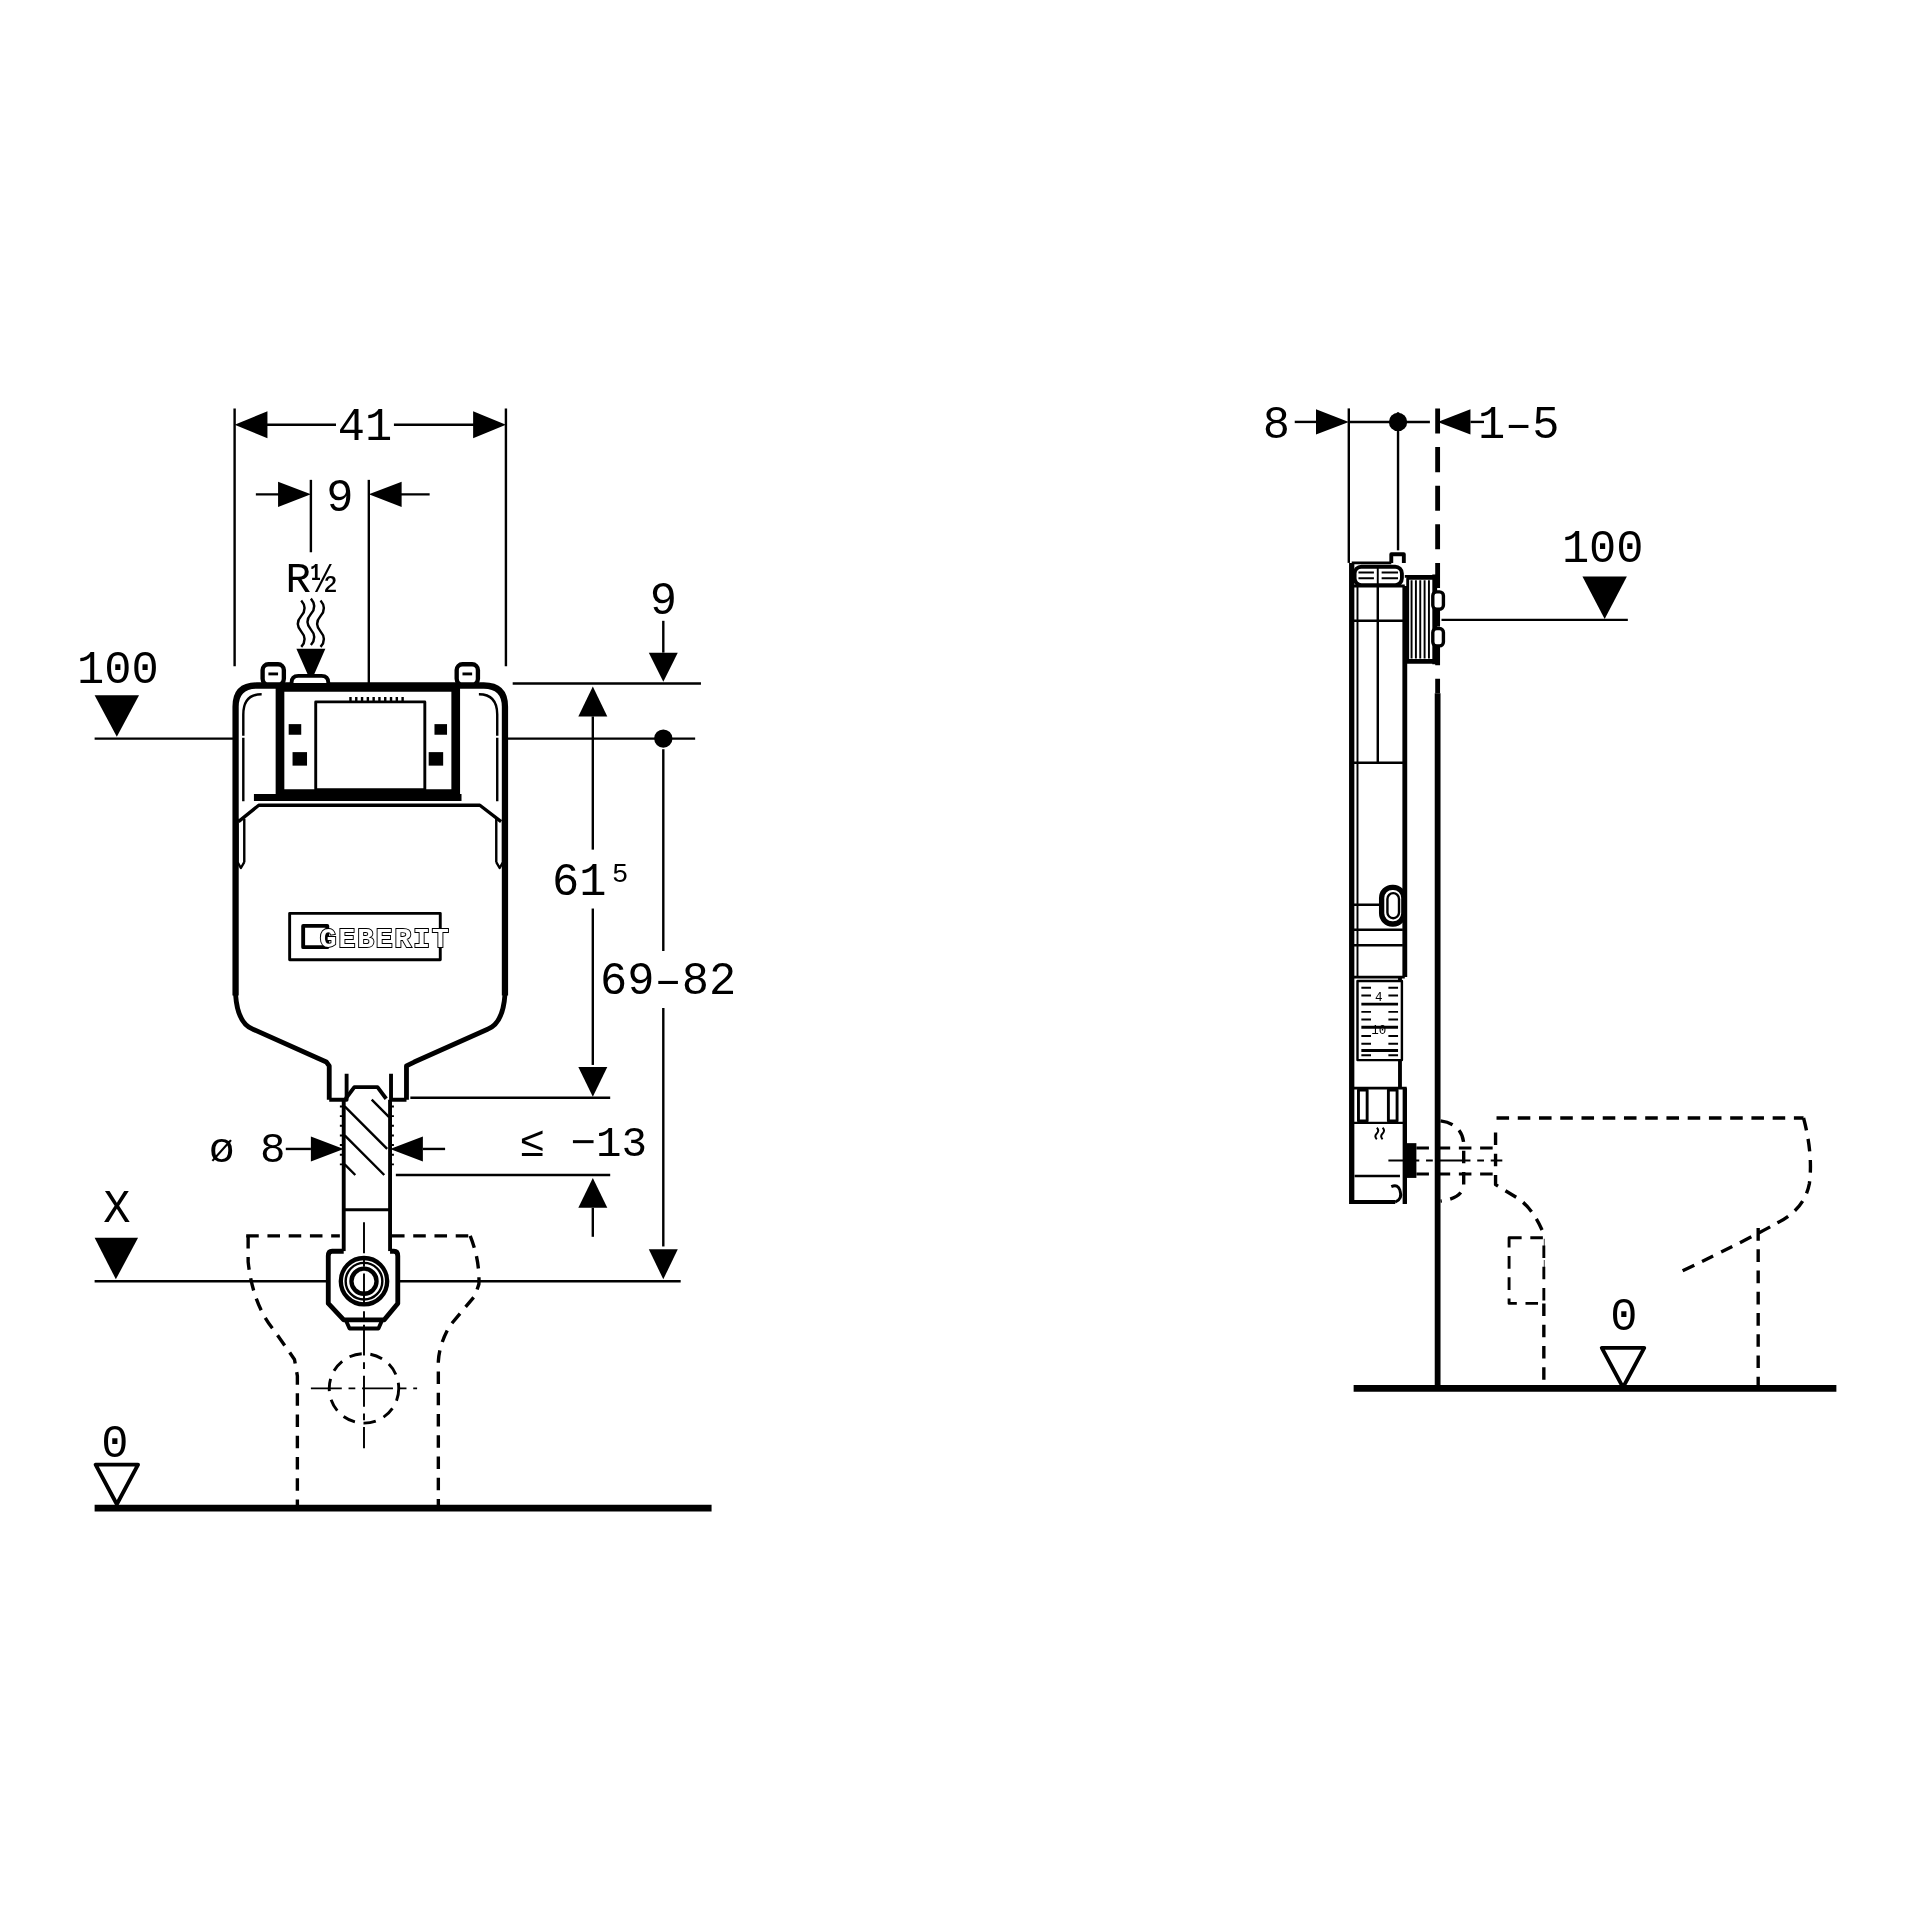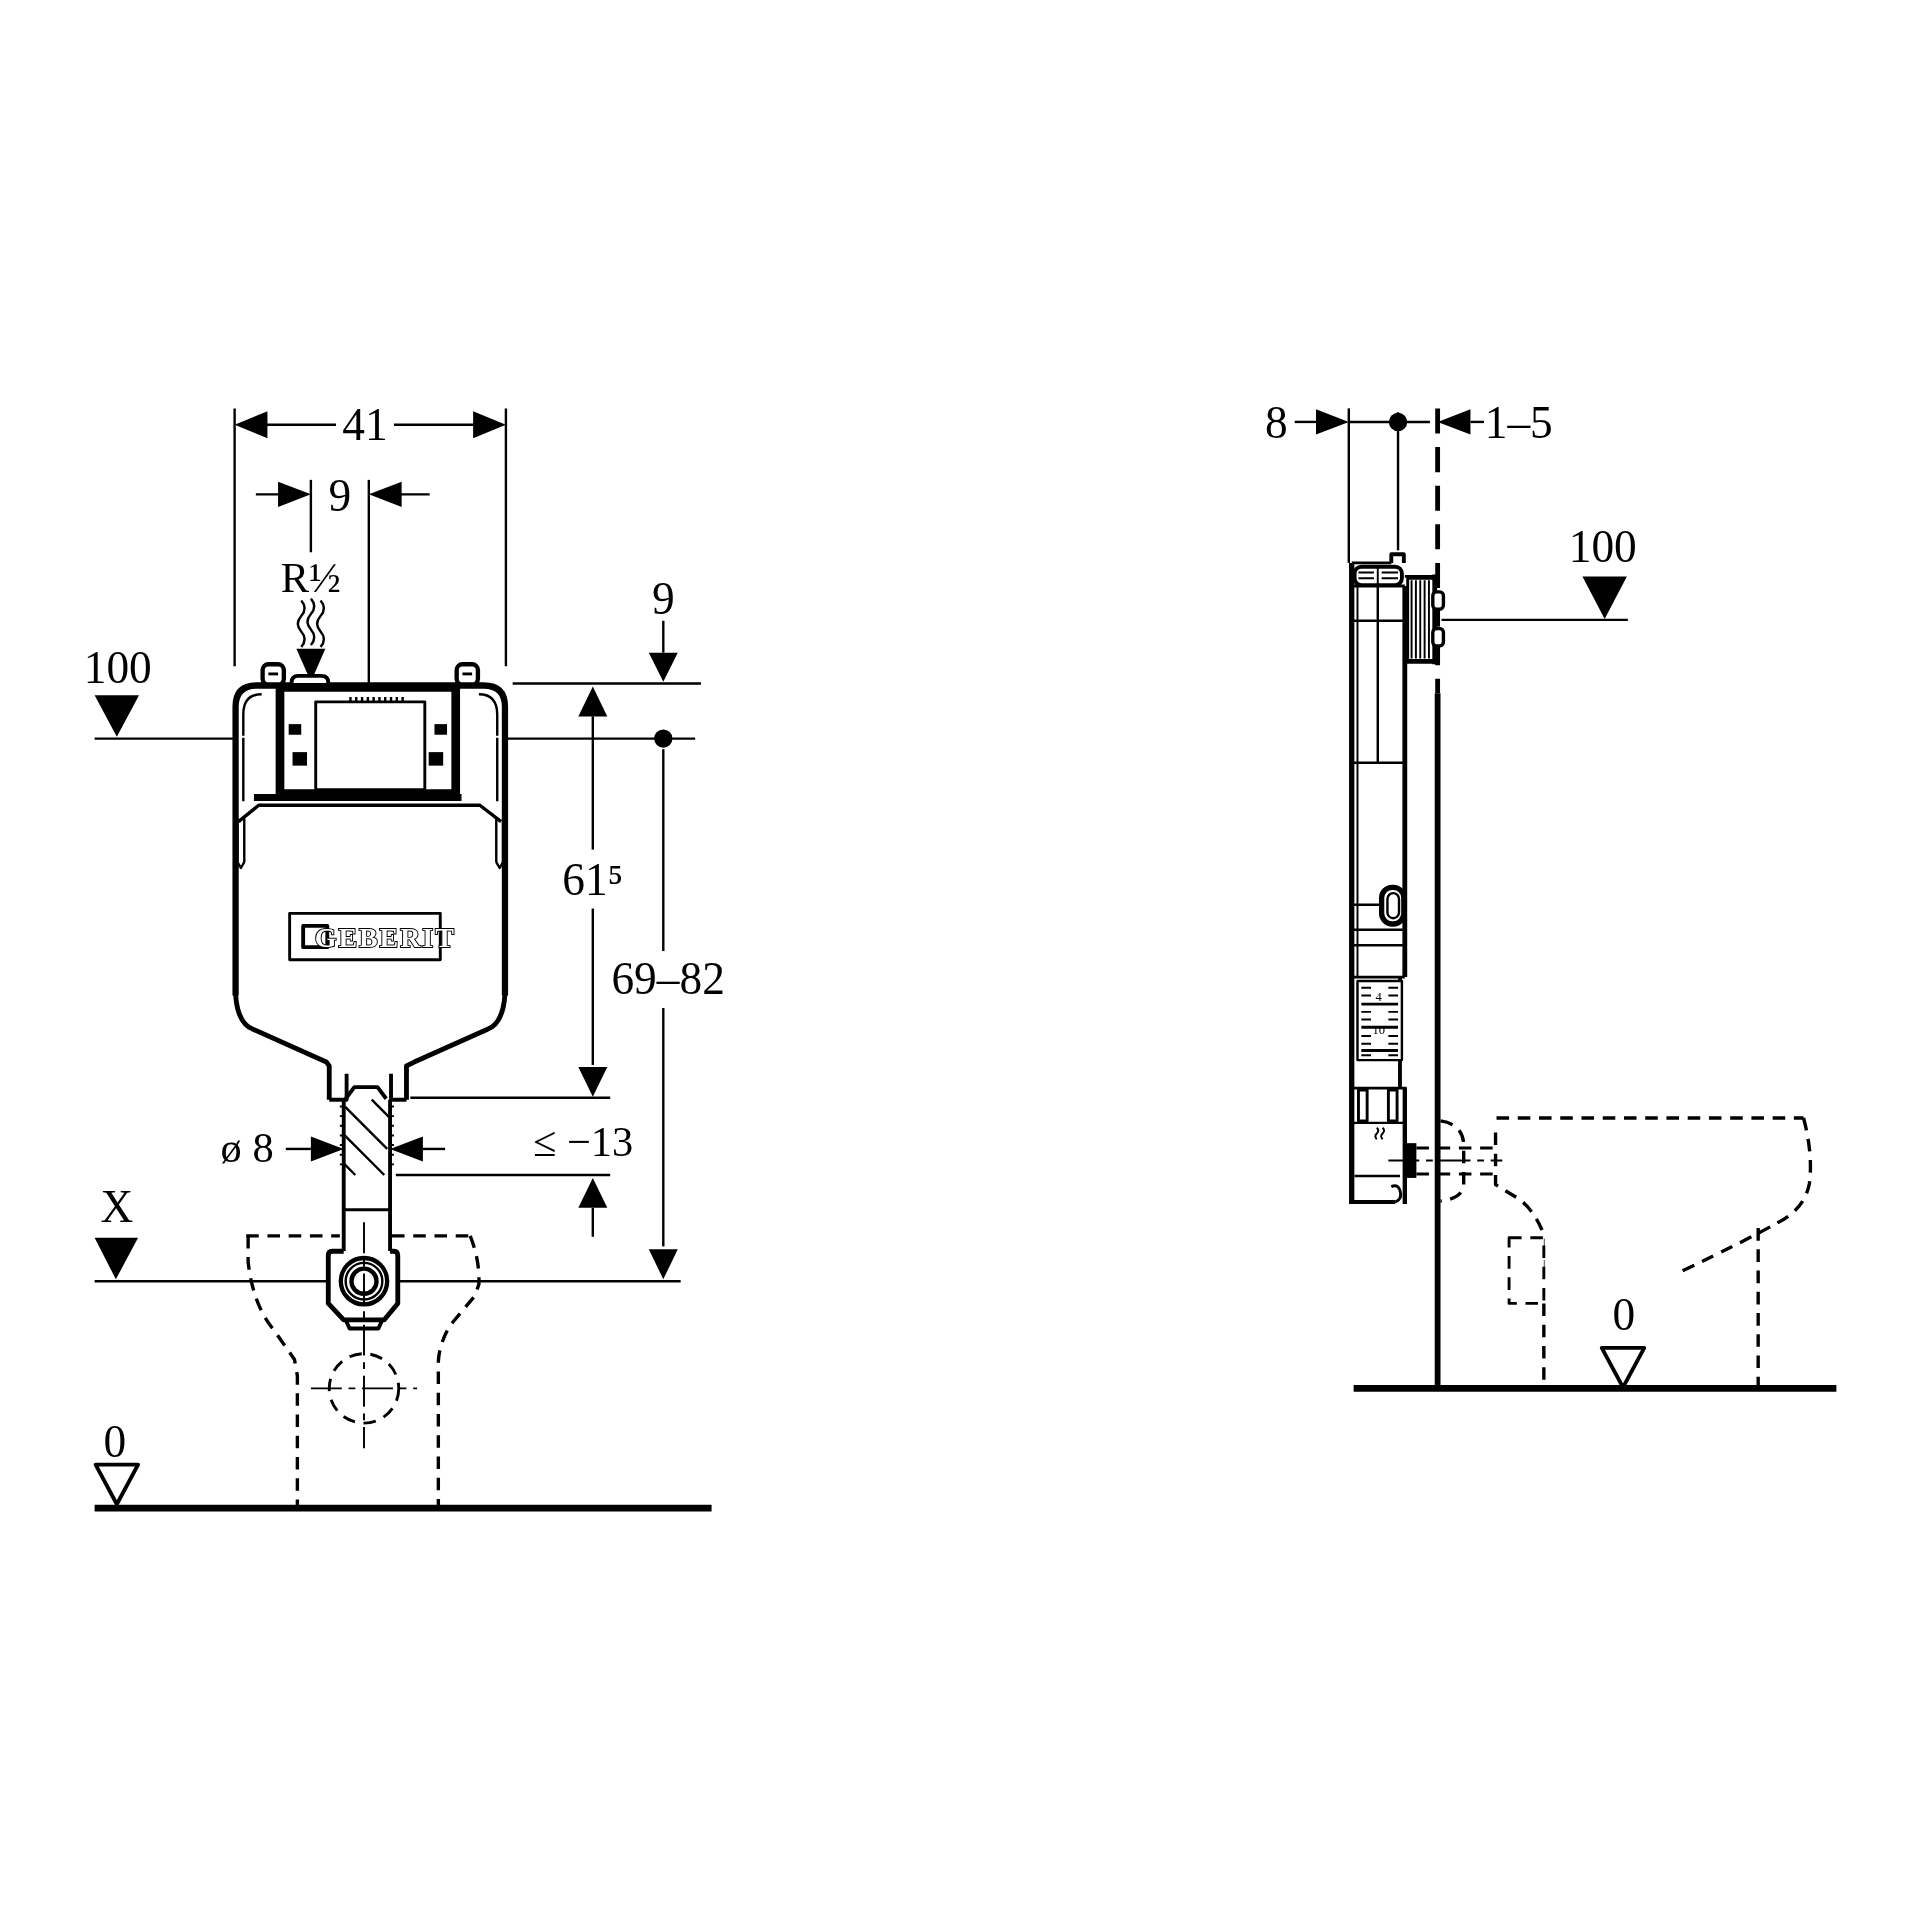--- a/index.html
+++ b/index.html
@@ -1,17 +1,17 @@
 <!DOCTYPE html>
 <html><head>
 <meta charset="utf-8">
 <style>
   html,body{margin:0;padding:0;background:#ffffff;}
   .stage{width:1931px;height:1931px;position:relative;background:#ffffff;
-         font-family:Liberation Serif, serif;}
+         font-family:Liberation Mono, monospace;}
   svg{display:block}
   .ln{stroke:#000;fill:none;stroke-linecap:butt;stroke-linejoin:round;}
   .w2{stroke-width:2;} .w25{stroke-width:2.5;} .w3{stroke-width:3;}
   .w35{stroke-width:3.5;} .w4{stroke-width:4;} .w45{stroke-width:4.5;}
   .w5{stroke-width:5;} .w55{stroke-width:5.5;} .w6{stroke-width:6;}
   .w65{stroke-width:6.5;} .w7{stroke-width:7;} .w9{stroke-width:9;}
   .fillb{fill:#000;stroke:none;}
   .fillw{fill:#fff;}
   .dash{stroke-dasharray:13 9;}
   .dashwall{stroke-dasharray:26 14;}

